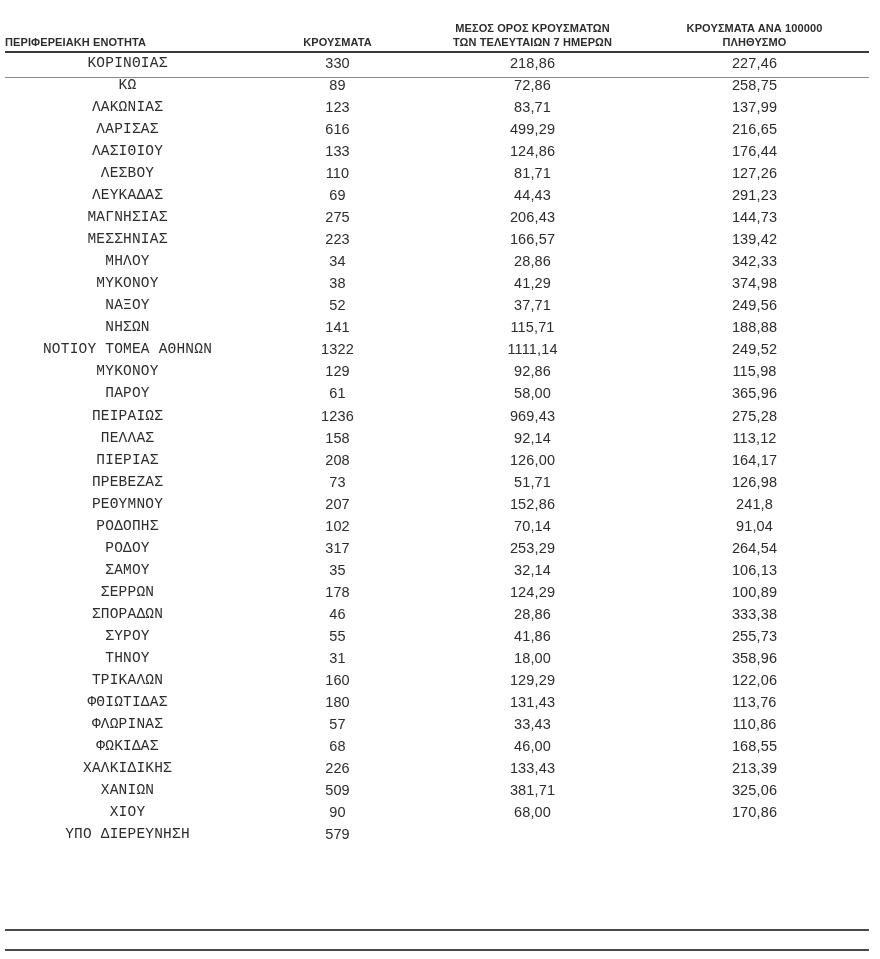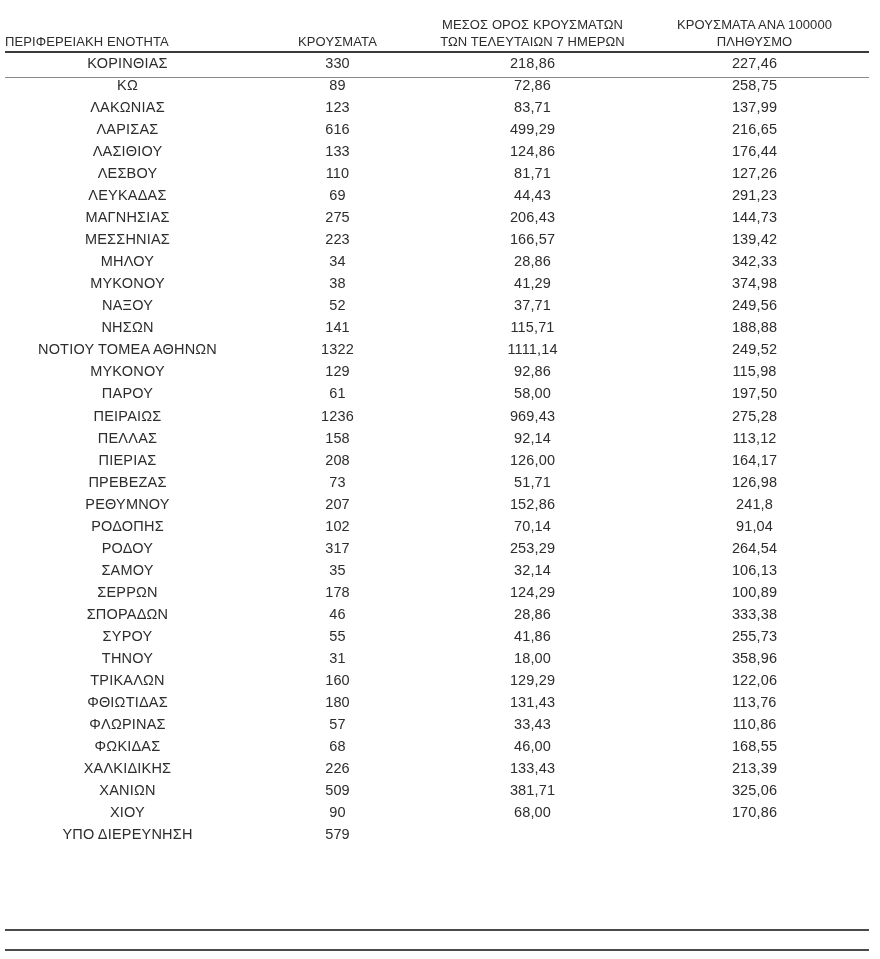--- a/index.html
+++ b/index.html
@@ -33,22 +33,22 @@
   }
 
   
   col.c-region { width: 245px; }
   col.c-cases  { width: 175px; }
   col.c-avg7   { width: 215px; }
   col.c-per100 { width: 229px; }
 
   
   thead th {
-    font-weight: normal;
-    font-size: 13px;
+    font-weight: bold;
+    font-size: 11px;
     color: #2d2d2d;
     text-align: center;
     vertical-align: bottom;
     padding: 0 0 1px 0;
     line-height: 1.32;
     letter-spacing: 0.1px;
     border-bottom: 2.5px solid #3a3a3a;
   }
   thead th.h-region { text-align: left; }
   thead tr { height: 52px; }
@@ -69,21 +69,21 @@
   tbody td {
     text-align: center;
     vertical-align: middle;
     padding: 0;
     line-height: 1;
     font-size: 14.5px;
     color: #2d2d2d;
     white-space: nowrap;
     letter-spacing: 0.15px;
   }
-  tbody td.region { letter-spacing: 0.2px; }
+  tbody td.region { letter-spacing: 0.2px; font-family: Liberation Mono, monospace; }
 
   
   .bottom-rules {
     position: absolute;
     left: 5px;
     top: 929px;
     width: 864px;
   }
   .bottom-rules .rule-a {
     width: 100%;
@@ -218,21 +218,21 @@
         <tr>
           <td class="region">ΜΥΚΟΝΟΥ</td>
           <td>129</td>
           <td>92,86</td>
           <td>115,98</td>
         </tr>
         <tr>
           <td class="region">ΠΑΡΟΥ</td>
           <td>61</td>
           <td>58,00</td>
-          <td>197,50</td>
+          <td>365,96</td>
         </tr>
         <tr>
           <td class="region">ΠΕΙΡΑΙΩΣ</td>
           <td>1236</td>
           <td>969,43</td>
           <td>275,28</td>
         </tr>
         <tr>
           <td class="region">ΠΕΛΛΑΣ</td>
           <td>158</td>

